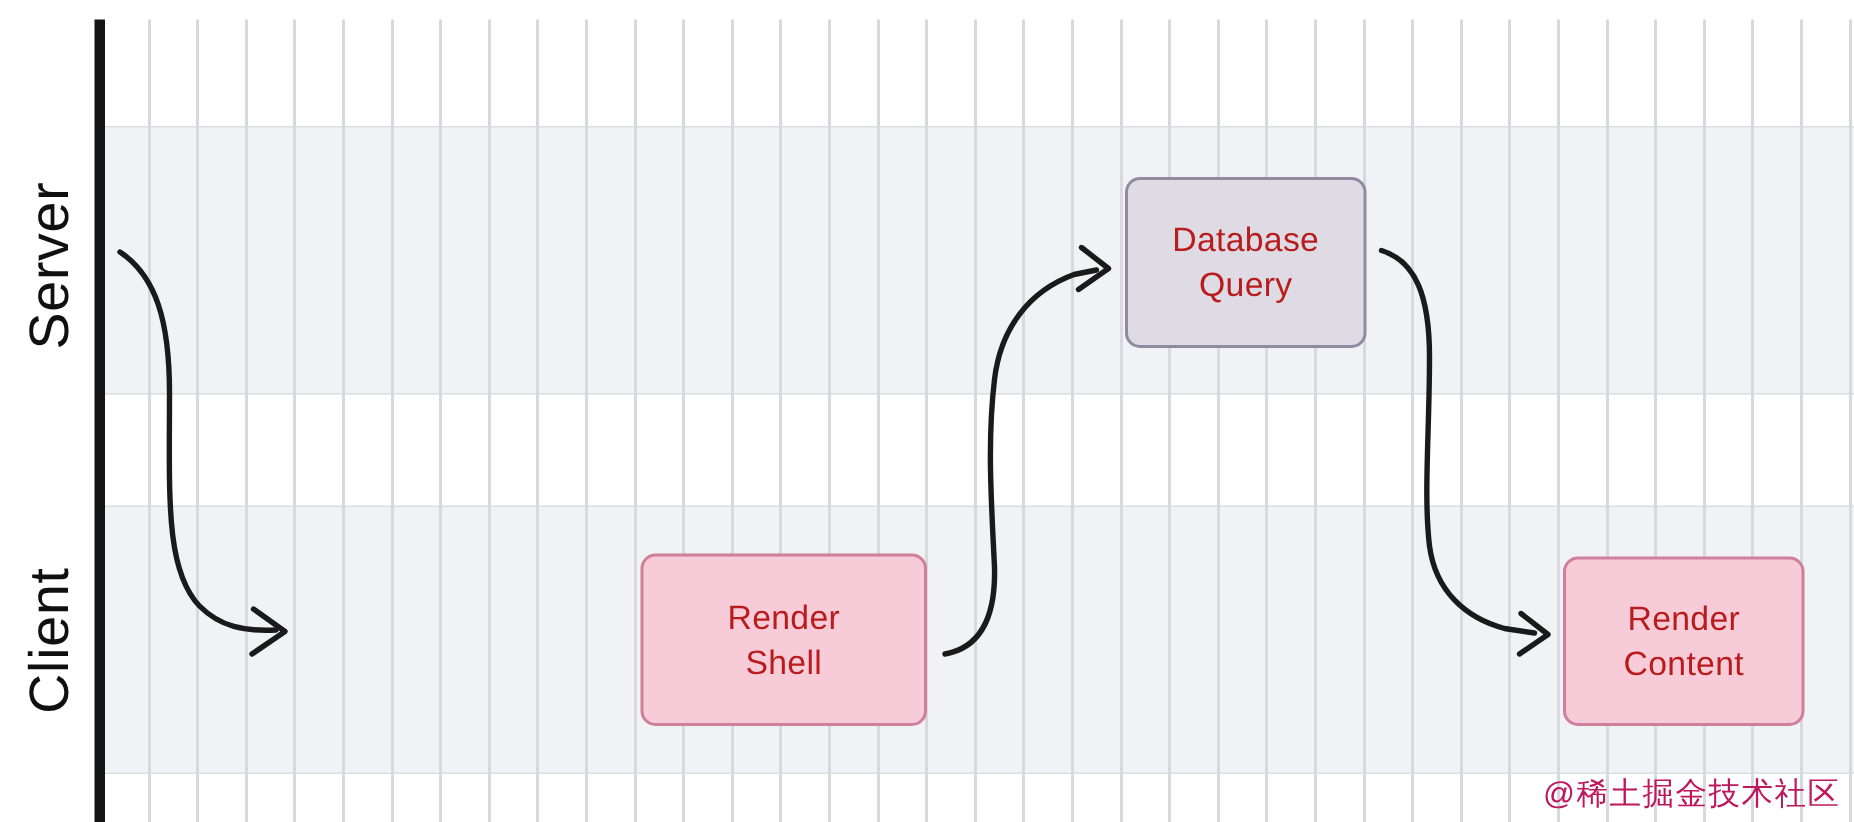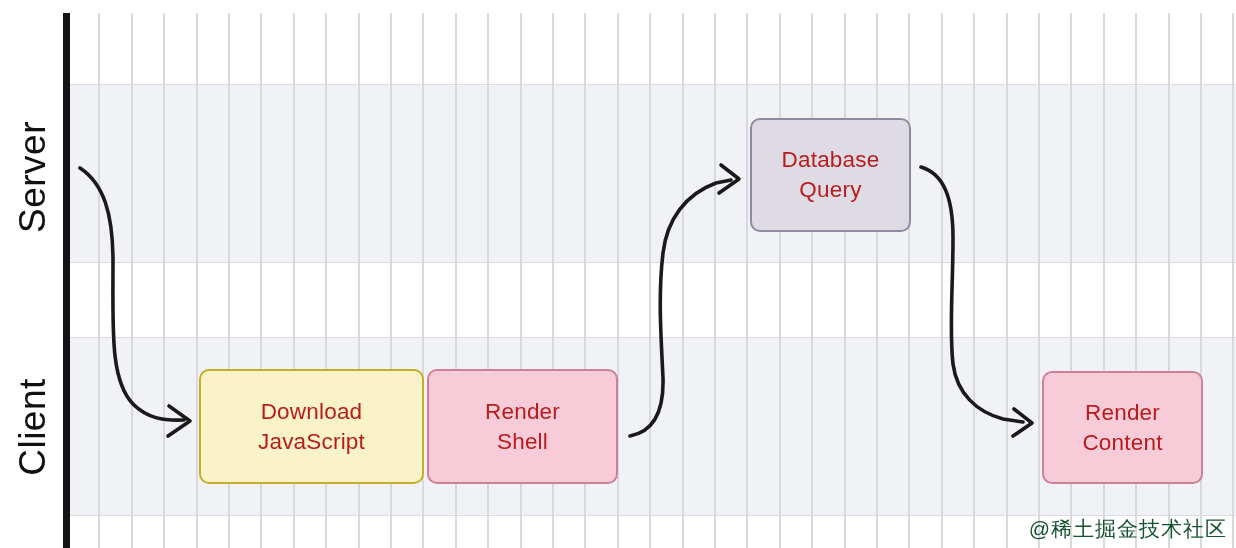--- a/index.html
+++ b/index.html
@@ -102,21 +102,21 @@
   .node.download-javascript { left: 199px; top: 369px; width: 225px; height: 115px; }
   .node.render-shell        { left: 427px; top: 369px; width: 191px; height: 115px; }
   .node.database-query      { left: 750px; top: 118px; width: 161px; height: 114px; }
   .node.render-content      { left: 1042px; top: 371px; width: 161px; height: 113px; }
 
   .watermark {
     position: absolute;
     right: 9px;
     top: 515px;
     font-size: 21px;
-    color: #14532d;
+    color: #be185d;
     letter-spacing: 1px;
   }
 </style>
 </head>
 <body>
 
 <div class="canvas">
 
   <div class="band server"></div>
   <div class="band client"></div>
@@ -136,22 +136,20 @@
     <g>
       <path d="M 630 436 C 652 432, 664 414, 663 378 C 661 336, 658 295, 663 253 C 667 219, 686 194, 716 183 L 731 180"></path>
       <path d="M 721 165 L 739 179 L 719 193"></path>
     </g>
     <g>
       <path d="M 921 167 C 944 174, 953 198, 953 238 C 953 288, 949 330, 953 364 C 957 394, 977 412, 1003 419 L 1023 422"></path>
       <path d="M 1014 409 L 1032 423 L 1013 436"></path>
     </g>
   </svg>
 
-  <div class="node download-javascript" style="background: rgb(250, 243, 199); border-color: rgb(197, 175, 40);">Download
-JavaScript</div>
   <div class="node render-shell" style="background: rgb(248, 203, 216); border-color: rgb(206, 127, 153);">Render
 Shell</div>
   <div class="node database-query" style="background: rgb(223, 219, 229); border-color: rgb(143, 138, 160);">Database
 Query</div>
   <div class="node render-content" style="background: rgb(248, 203, 216); border-color: rgb(206, 127, 153);">Render
 Content</div>
 
   <div class="watermark">@稀土掘金技术社区</div>
 
 </div>

